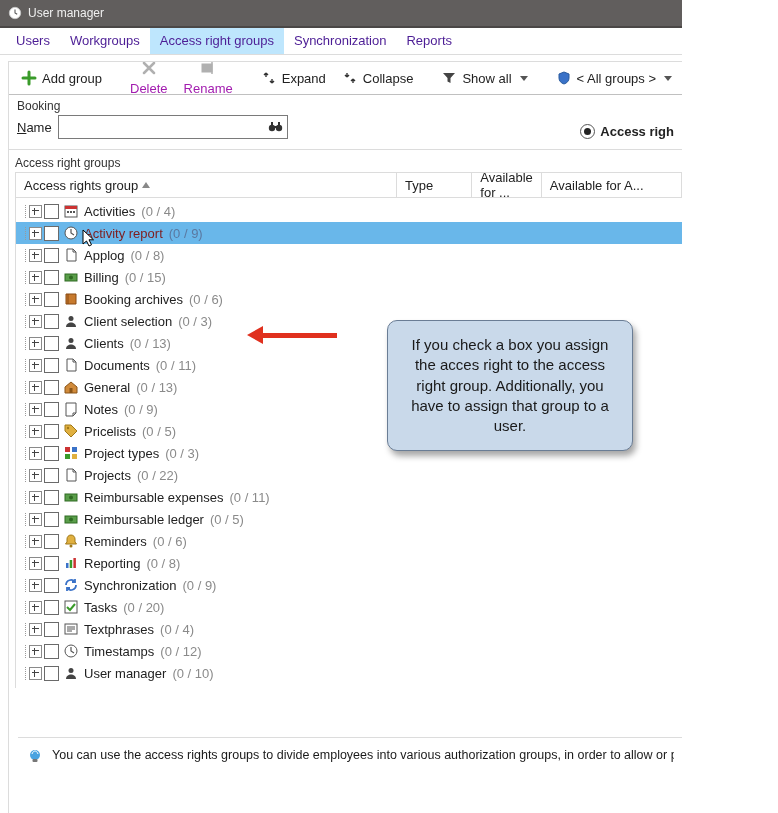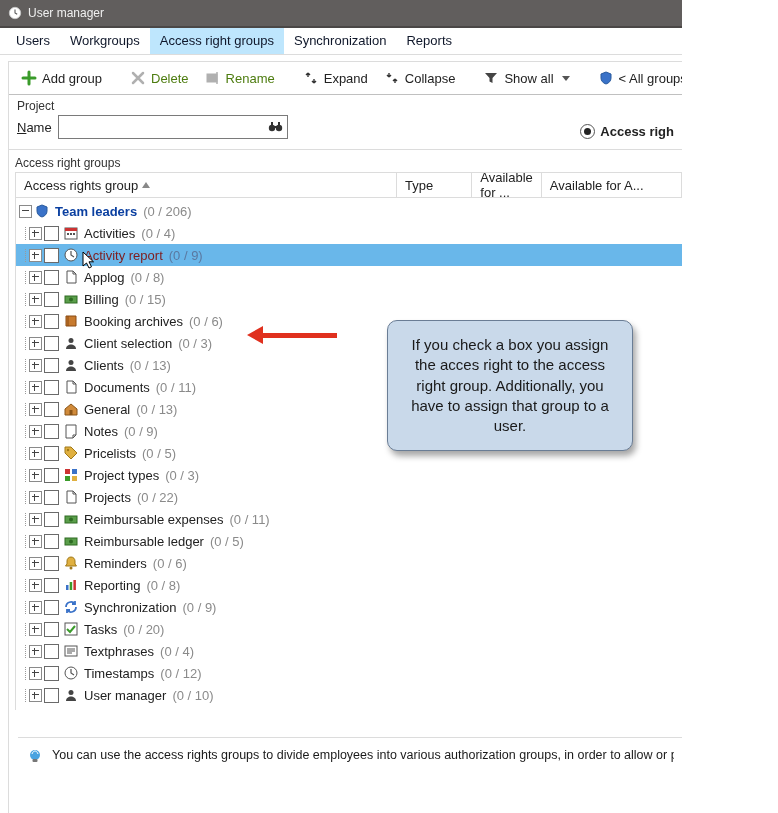--- a/index.html
+++ b/index.html
@@ -16,28 +16,28 @@
     --arrow:#e0301e;
   }
   html,body{margin:0;padding:0;font-family:"Segoe UI",Arial,sans-serif;font-size:13px;color:#222;background:#fff;}
   .window{width:682px;height:813px;box-sizing:border-box;overflow:hidden;background:#fff;position:relative;}
   
   .titlebar{height:26px;background:var(--titlebar);display:flex;align-items:center;padding:0 8px;color:#f0f0f0;font-size:12px;border-bottom:2px solid #4a4746;}
   .titlebar .app-icon{width:14px;height:14px;margin-right:6px;}
   .titlebar .app-icon svg{display:block;}
   
   .tabstrip{height:26px;display:flex;align-items:flex-end;border-bottom:1px solid var(--light-border);padding:0 6px;gap:0;}
-  .tab{padding:5px 10px 6px;font-size:13px;color:#0f172a;cursor:pointer;}
+  .tab{padding:5px 10px 6px;font-size:13px;color:#4c1d95;cursor:pointer;}
   .tab.active{background:var(--tab-active);}
   
   .panel-outer{margin:6px 0 0 8px;border:1px solid var(--light-border);border-right:none;border-bottom:none;height:calc(100% - 26px - 26px - 6px);box-sizing:border-box;overflow:hidden;position:relative;}
   
   .toolbar{height:32px;display:flex;align-items:center;padding:0 6px;gap:4px;border-bottom:1px solid var(--toolbar-border);}
   .tbtn{display:flex;align-items:center;gap:5px;padding:3px 6px;border-radius:2px;cursor:pointer;white-space:nowrap;}
-  .tbtn.disabled{color:#4d7c0f;cursor:default;}
+  .tbtn.disabled{color:#a21caf;cursor:default;flex-direction:column;}
   .tbtn.disabled .ico svg *{stroke:#b0b0b0!important;fill:#b0b0b0!important;}
   .tsep{width:1px;height:20px;background:#d0d0d0;margin:0 4px;}
   .ico{width:16px;height:16px;display:inline-flex;align-items:center;justify-content:center;}
   .ico svg{width:16px;height:16px;}
   .caret{width:0;height:0;border-left:4px solid transparent;border-right:4px solid transparent;border-top:5px solid #555;margin-left:3px;}
   
   .searchrow{display:flex;align-items:flex-end;padding:4px 8px 10px;gap:18px;border-bottom:1px solid var(--light-border);}
   .search-left{flex:0 0 auto;}
   .search-label{font-size:12px;color:#333;margin-bottom:2px;}
   .search-name-row{display:flex;align-items:center;gap:6px;}
@@ -184,21 +184,21 @@
               <circle cx="8" cy="8" r="6.5" fill="#3a72c8"></circle>
               <text x="8" y="12" text-anchor="middle" font-size="10" fill="#fff" font-weight="bold">?</text>
             </svg>
           </span>
         <span>Help</span>
       </div>
     </div>
 
     <div class="searchrow">
       <div class="search-left">
-        <div class="search-label">Project</div>
+        <div class="search-label">Booking</div>
         <div class="search-name-row">
           <span><span class="underline">N</span><span>ame</span></span>
           <div class="search-input-wrap">
             <input class="search-input" type="text" value="" style="">
             <span class="search-binoc">
               <svg viewBox="0 0 18 18">
                   <circle cx="5" cy="10" r="3.2" fill="#333"></circle>
                   <circle cx="12" cy="10" r="3.2" fill="#333"></circle>
                   <rect x="7" y="8" width="3" height="2" fill="#333"></rect>
                   <rect x="4" y="4" width="2" height="3" fill="#333"></rect>
@@ -227,32 +227,20 @@
         <div class="colh c4">
             <span>Available for ...</span>
           </div>
         <div class="colh c3">
             <span>Available for A...</span>
           </div>
       </div>
 
       <div class="tree" id="tree">
 
-        <div class="node root">
-          <span class="pad1">
-              <span class="toggle minus"></span>
-            </span>
-          <span class="nicon">
-              <svg viewBox="0 0 16 16">
-                <path d="M8 2l5 2v4c0 3-2 5-5 6-3-1-5-3-5-6V4z" fill="#3a72c8" stroke="#285a9e"></path>
-              </svg>
-            </span>
-          <span class="nlabel">Team leaders</span>
-          <span class="ncount">(0 / 206)</span>
-        </div>
 
       <div class="node">
             <span class="pad2">
               <span class="toggle plus"></span>
             </span>
             <span class="chk"></span>
             <span class="nicon">
               <svg viewBox="0 0 16 16">
                 <rect x="2" y="3" width="12" height="11" fill="#fff" stroke="#555"></rect>
                 <rect x="2" y="3" width="12" height="3" fill="#c33"></rect>

